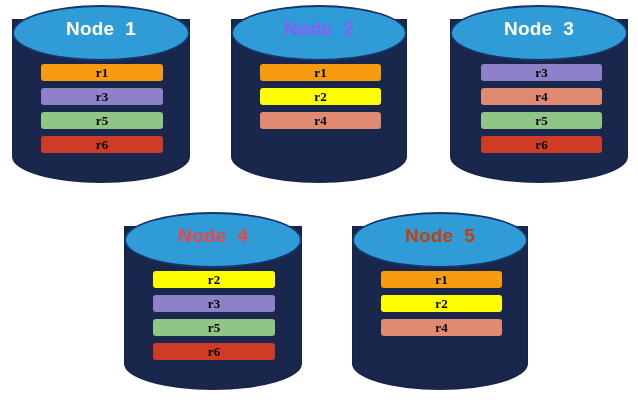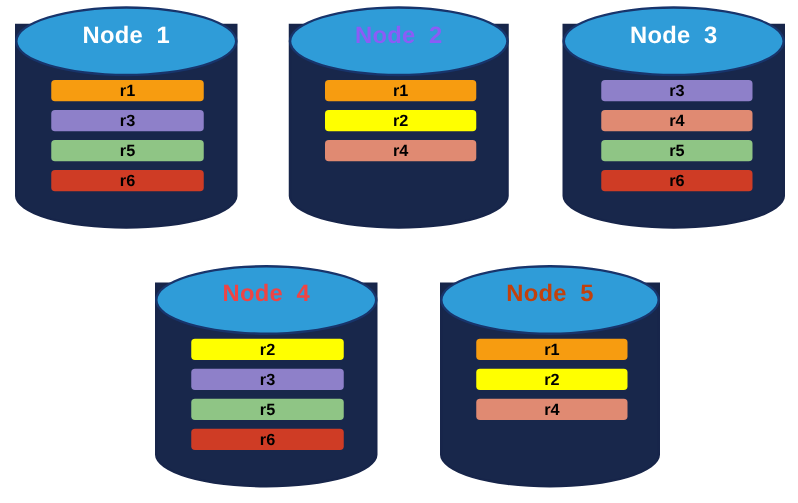--- a/index.html
+++ b/index.html
@@ -80,21 +80,21 @@
   .bar {
     position: relative;
     height: 17px;
     margin-bottom: 7px;
     border-radius: 3px;
     text-align: center;
     font-size: 13px;
     font-weight: bold;
     color: #000000;
     line-height: 17px;
-    font-family: Liberation Sans, sans-serif;
+    font-family: Liberation Serif, serif;
     box-sizing: border-box;
   }
   .bar:last-child { margin-bottom: 0; }
 </style>
 </head>
 <body>
 
 <div id="canvas" style="background: rgb(255, 255, 255);">
     <div class="node" style="left: 12px; top: 5px; width: 178px; height: 178px;">
       <div class="cyl">

